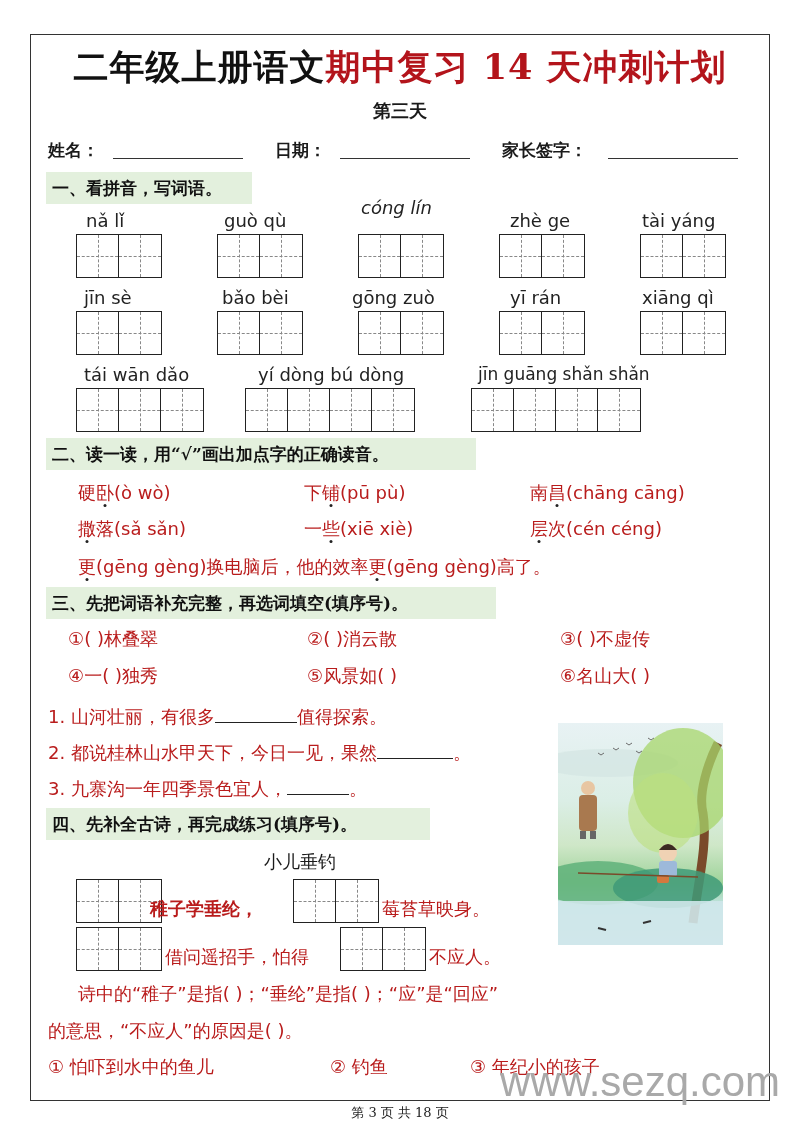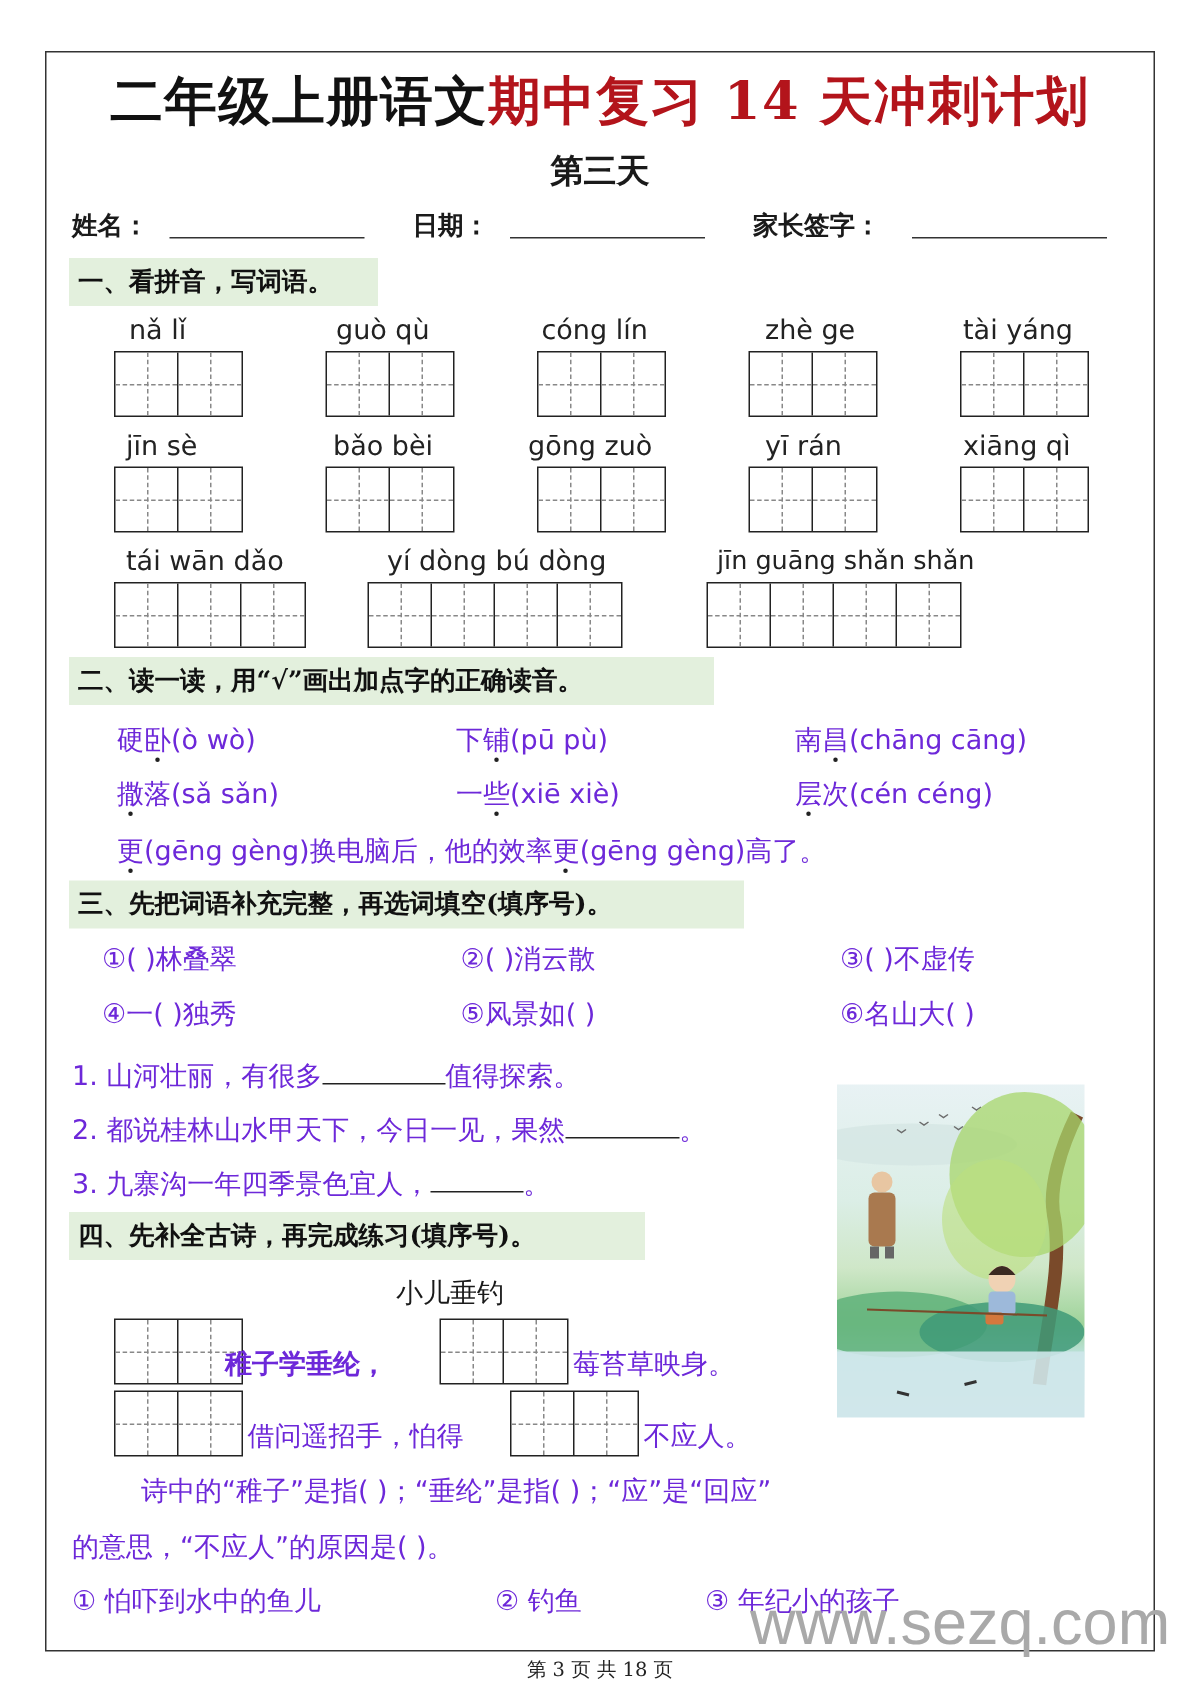--- a/index.html
+++ b/index.html
@@ -7,36 +7,36 @@
   body { position: relative; font-family: "DejaVu Sans", sans-serif; color: #1a1a1a; }
 
   .frame { position: absolute; left: 30px; top: 34px; width: 740px; height: 1067px; border: 1.5px solid #333; }
 
   .abs { position: absolute; white-space: nowrap; }
 
   .title { left: 0; top: 44px; width: 800px; text-align: center; font-family: "DejaVu Serif", serif; font-weight: bold; font-size: 35px; letter-spacing: 1px; }
   .title .black { color: #111; }
   .title .red { color: #b3141b; }
 
-  .day { left: 0; top: 99px; width: 800px; text-align: center; font-family: "DejaVu Serif", serif; font-weight: bold; font-size: 22px; }
+  .day { left: 0; top: 99px; width: 800px; text-align: center; font-family: "DejaVu Serif", serif; font-weight: bold; font-size: 18px; }
 
   .info { top: 139px; font-family: "DejaVu Serif", serif; font-weight: bold; font-size: 17px; }
   .blank-line { position: absolute; height: 1px; background: #333; }
 
   .sec-head { position: absolute; background: #e3f0dd; height: 32px; font-family: "DejaVu Serif", serif; font-weight: bold; font-size: 17px; line-height: 32px; padding-left: 6px; white-space: nowrap; color: #111; }
 
   .pinyin { position: absolute; font-family: "DejaVu Sans", sans-serif; font-size: 18px; color: #222; white-space: nowrap; }
 
   .grid { position: absolute; display: flex; border: 1.5px solid #222; }
   .cell { width: 42px; height: 42px; position: relative; border-right: 1.5px solid #222; }
   .cell:last-child { border-right: none; }
   .cell::before { content: ""; position: absolute; left: 50%; top: 0; bottom: 0; border-left: 1px dashed #888; }
   .cell::after { content: ""; position: absolute; top: 50%; left: 0; right: 0; border-top: 1px dashed #888; }
 
-  .row-text { position: absolute; font-family: "DejaVu Sans", sans-serif; font-size: 18px; white-space: nowrap; color: #6d28d9; }
+  .row-text { position: absolute; font-family: "DejaVu Sans", sans-serif; font-size: 18px; white-space: nowrap; color: #b91c1c; }
   .dotted { position: relative; }
   .dotted::after { content: ""; position: absolute; left: 50%; bottom: -4px; width: 3px; height: 3px; background: #222; border-radius: 50%; transform: translateX(-50%); }
 
   .ul { display: inline-block; border-bottom: 1px solid #222; height: 18px; vertical-align: baseline; }
 
   .poem-title { position: absolute; left: 250px; top: 850px; width: 100px; text-align: center; font-family: "DejaVu Serif", serif; font-size: 18px; }
 
   .illus { position: absolute; left: 558px; top: 723px; width: 165px; height: 222px; overflow: hidden; background: linear-gradient(180deg, #e8f2f4 0%, #dbeee6 35%, #cfe7c8 55%, #9ed39a 72%, #bfe3e2 82%, #d7ecef 100%); }
 
   .watermark { position: absolute; left: 500px; top: 1058px; font-family: "Liberation Sans", sans-serif; font-size: 42px; color: #a9a9a9; letter-spacing: 0px; }
@@ -65,21 +65,21 @@
 <div class="pinyin" style="left:86px; top:210px;">nǎ  lǐ</div>
 <div class="grid" style="left:76px; top:234px;">
     <div class="cell"></div>
     <div class="cell"></div>
   </div>
 <div class="pinyin" style="left:224px; top:210px;">guò qù</div>
 <div class="grid" style="left:217px; top:234px;">
     <div class="cell"></div>
     <div class="cell"></div>
   </div>
-<div class="pinyin" style="left:361px; top:210px;">cóng lín</div>
+<div class="pinyin" style="left:361px; top:197px;font-style:italic;">cóng lín</div>
 <div class="grid" style="left:358px; top:234px;">
     <div class="cell"></div>
     <div class="cell"></div>
   </div>
 <div class="pinyin" style="left:510px; top:210px;">zhè ge</div>
 <div class="grid" style="left:499px; top:234px;">
     <div class="cell"></div>
     <div class="cell"></div>
   </div>
 <div class="pinyin" style="left:642px; top:210px;">tài yáng</div>
@@ -179,21 +179,21 @@
     <div class="cell"></div>
     <div class="cell"></div>
   </div>
 <div class="row-text" style="left:165px; top:945px;">借问遥招手，怕得</div>
 <div class="grid" style="left:340px; top:927px;">
     <div class="cell"></div>
     <div class="cell"></div>
   </div>
 <div class="row-text" style="left:429px; top:945px;">不应人。</div>
 
-<div class="row-text" style="left:94px; top:982px;text-align:center;">诗中的“稚子”是指(        )；“垂纶”是指(        )；“应”是“回应”</div>
+<div class="row-text" style="left:78px; top:982px;text-align:center;">诗中的“稚子”是指(        )；“垂纶”是指(        )；“应”是“回应”</div>
 <div class="row-text" style="left:48px; top:1019px;">的意思，“不应人”的原因是(        )。</div>
 
 <div class="row-text" style="left:48px; top:1055px;">① 怕吓到水中的鱼儿</div>
 <div class="row-text" style="left:330px; top:1055px;">② 钓鱼</div>
 <div class="row-text" style="left:470px; top:1055px;">③ 年纪小的孩子</div>
 
 <div class="illus">
   <svg width="165" height="222" viewBox="0 0 165 222" xmlns="http://www.w3.org/2000/svg">
     <ellipse cx="50" cy="40" rx="70" ry="14" fill="#d5e6e4" opacity="0.8"></ellipse>
     <g stroke="#6b6b6b" stroke-width="1" fill="none">

